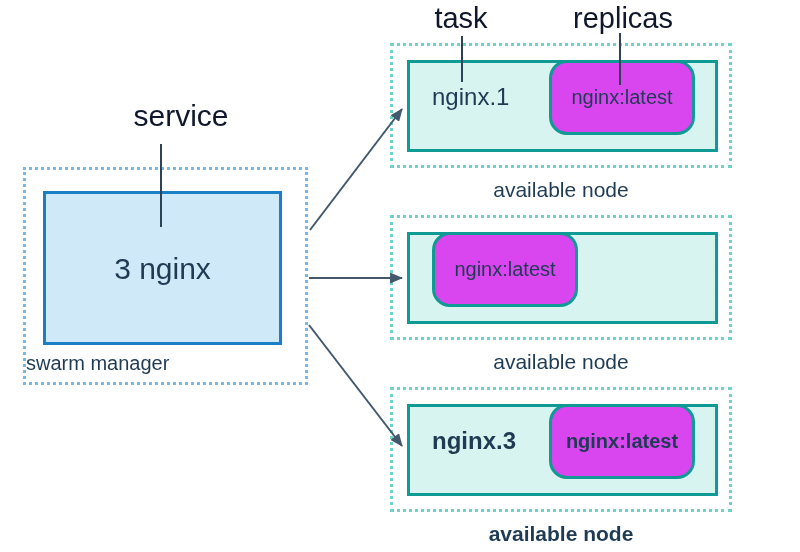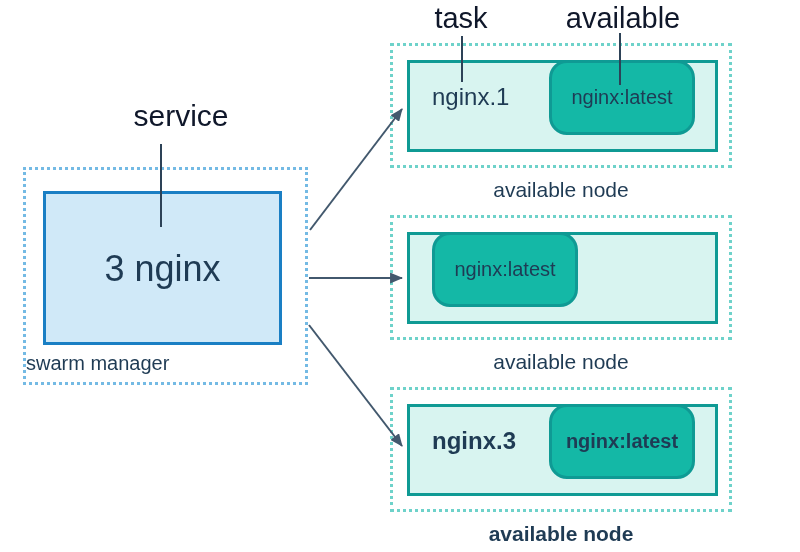--- a/index.html
+++ b/index.html
@@ -41,21 +41,21 @@
     position: absolute;
     left: 17px; top: 21px;
     width: 239px; height: 154px;
     box-sizing: border-box;
     border: 3px solid #1a7fc4;
     background: #d0e9f8;
     display: flex;
     flex-direction: column;
     align-items: center;
     justify-content: center;
-    font-size: 36px;
+    font-size: 30px;
     line-height: 37px;
     text-align: center;
   }
   .manager-caption {
     position: absolute;
     left: 0; right: 0; bottom: 7px;
     font-size: 20px;
   }
 
   
@@ -88,21 +88,21 @@
   }
   .task-label {
     font-size: 24px;
     white-space: nowrap;
   }
   .container-box {
     width: 146px; height: 75px;
     box-sizing: border-box;
     border: 3px solid #0f9a94;
     border-radius: 18px;
-    background: #14b8a6;
+    background: #d946ef;
     display: flex;
     align-items: center;
     justify-content: center;
     font-size: 20px;
     white-space: nowrap;
   }
   .node-caption {
     margin-top: 10px;
     text-align: center;
     font-size: 21px;
@@ -117,21 +117,21 @@
     pointer-events: none;
   }
 </style>
 </head>
 <body>
 
 <div class="canvas">
 
   <div class="float-label label-service">service</div>
   <div class="float-label label-task">task</div>
-  <div class="float-label label-container">available</div>
+  <div class="float-label label-container">replicas</div>
 
   <div class="swarm-group">
     <div class="manager-box">
       <span>3 nginx</span>
     </div>
     <div class="manager-caption">swarm manager</div>
   </div>
 
   <div class="node-group n1">
     <div class="node-dotted">

